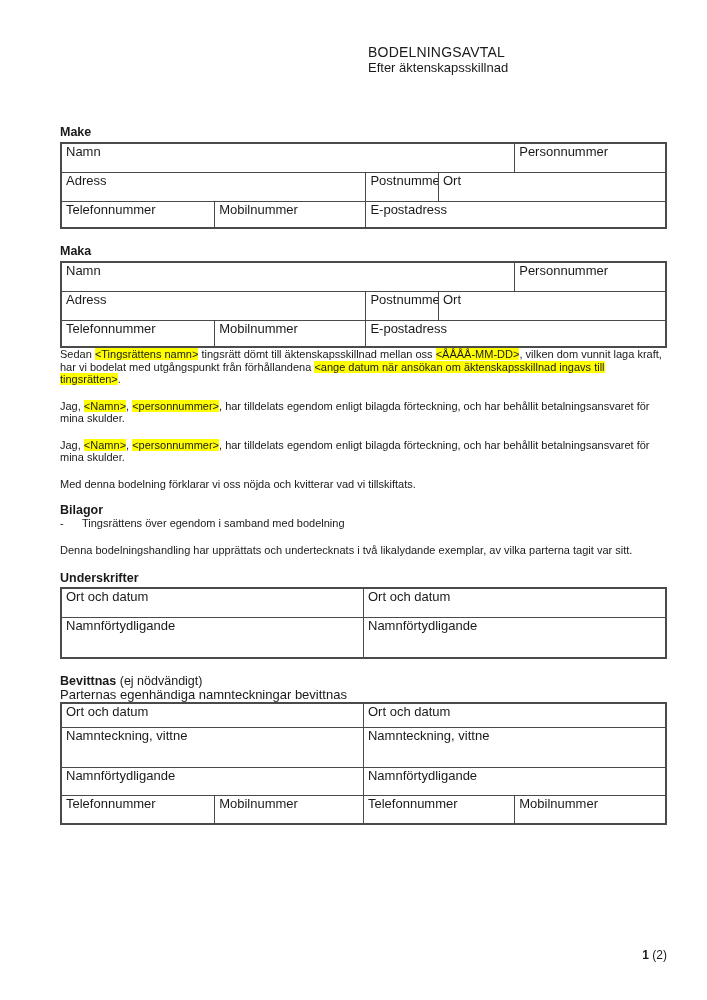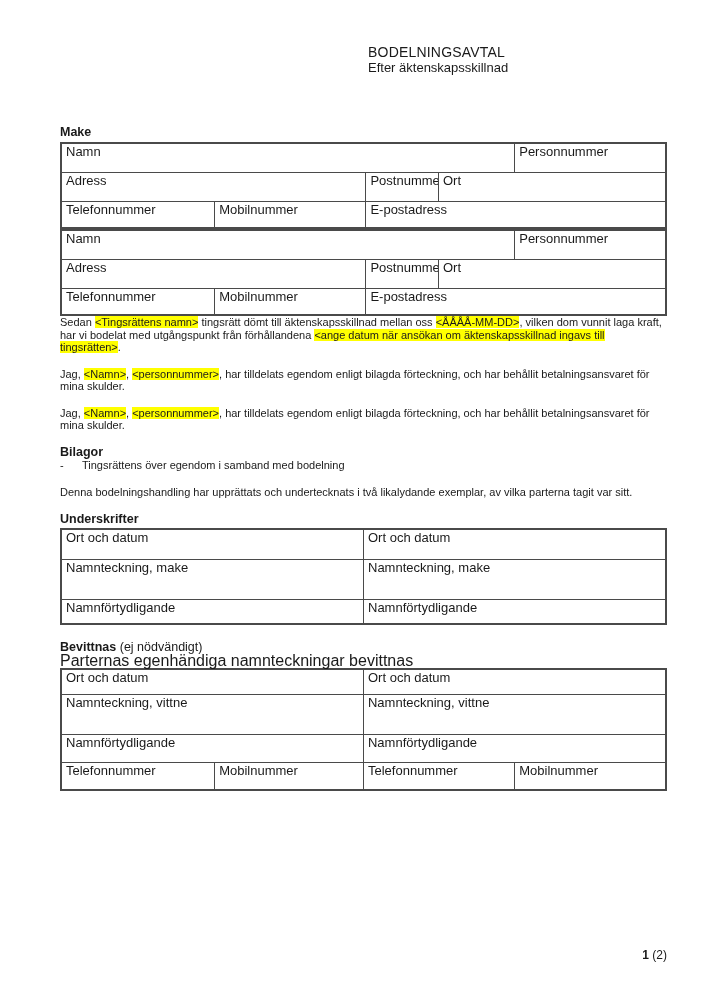--- a/index.html
+++ b/index.html
@@ -50,21 +50,21 @@
   .witness-table tr:nth-child(3) { height: 28px; }
   .witness-table tr:nth-child(4) { height: 28px; }
 
   p.body-p { font-size: 11px; line-height: 12.5px; }
   .mt { margin-top: 14px; }
   mark { background: #ffff00; color: inherit; padding: 0; }
 
   .list-row { font-size: 11px; line-height: 13px; display: flex; }
   .list-row .bullet { width: 22px; flex: 0 0 22px; }
 
-  .bevittnas-sub { font-size: 16px; line-height: 13px; margin-bottom: 1px; }
+  .bevittnas-sub { font-size: 13px; line-height: 13px; margin-bottom: 1px; }
 
   .footer-note { margin-top: 18px; }
 
   .page-number {
     position: absolute; top: 948px; right: 40px;
     font-size: 12px; line-height: 14px;
   }
   .page-number .pn-bold { font-weight: bold; }
 </style>
 </head>
@@ -98,20 +98,21 @@
         <td colspan="2">Ort</td>
       </tr>
       <tr>
         <td>Telefonnummer</td>
         <td>Mobilnummer</td>
         <td colspan="3">E-postadress</td>
       </tr>
     </tbody>
       </table>
 
+    <h2 class="sec maka-h">Maka</h2>
     <table class="person-table">
       <colgroup>
           <col style="width:25.4%">
           <col style="width:25%">
           <col style="width:12%">
           <col style="width:12.6%">
           <col style="width:25%">
         </colgroup>
       <tbody>
           <tr>
@@ -130,44 +131,41 @@
       </tr>
     </tbody>
       </table>
 
     <p class="body-p"><span>Sedan </span><mark>&lt;Tingsrättens namn&gt;</mark><span> tingsrätt dömt till äktenskapsskillnad mellan oss </span><mark>&lt;ÅÅÅÅ-MM-DD&gt;</mark><span>, vilken dom vunnit laga kraft, har vi bodelat med utgångspunkt från förhållandena </span><mark>&lt;ange datum när ansökan om äktenskapsskillnad ingavs till tingsrätten&gt;</mark><span>.</span></p>
 
     <p class="body-p mt"><span>Jag, </span><mark>&lt;Namn&gt;</mark><span>, </span><mark>&lt;personnummer&gt;</mark><span>, har tilldelats egendom enligt bilagda förteckning, och har behållit betalningsansvaret för mina skulder.</span></p>
 
     <p class="body-p mt"><span>Jag, </span><mark>&lt;Namn&gt;</mark><span>, </span><mark>&lt;personnummer&gt;</mark><span>, har tilldelats egendom enligt bilagda förteckning, och har behållit betalningsansvaret för mina skulder.</span></p>
 
+    <p class="body-p mt">Med denna bodelning förklarar vi oss nöjda och kvitterar vad vi tillskiftats.</p>
 
     <h2 class="sec bilagor-h">Bilagor</h2>
     <div class="list-row">
       <span class="bullet">-</span>
       <span>Tingsrättens över egendom i samband med bodelning</span>
     </div>
 
     <p class="body-p mt">Denna bodelningshandling har upprättats och undertecknats i två likalydande exemplar, av vilka parterna tagit var sitt.</p>
 
     <h2 class="sec underskrifter-h">Underskrifter</h2>
     <table class="sign-table">
       <colgroup>
           <col style="width:50%">
           <col style="width:50%">
         </colgroup>
       <tbody>
           <tr>
         <td>Ort och datum</td>
         <td>Ort och datum</td>
       </tr>
-      <tr>
-        <td>Namnteckning, make</td>
-        <td>Namnteckning, make</td>
-      </tr>
       <tr class="dotted">
         <td>Namnförtydligande</td>
         <td>Namnförtydligande</td>
       </tr>
     </tbody>
       </table>
 
     <h2 class="sec bevittnas-h"><span>Bevittnas</span><span class="normal"> (ej nödvändigt)</span></h2>
     <div class="bevittnas-sub">Parternas egenhändiga namnteckningar bevittnas</div>
     <table class="witness-table">

